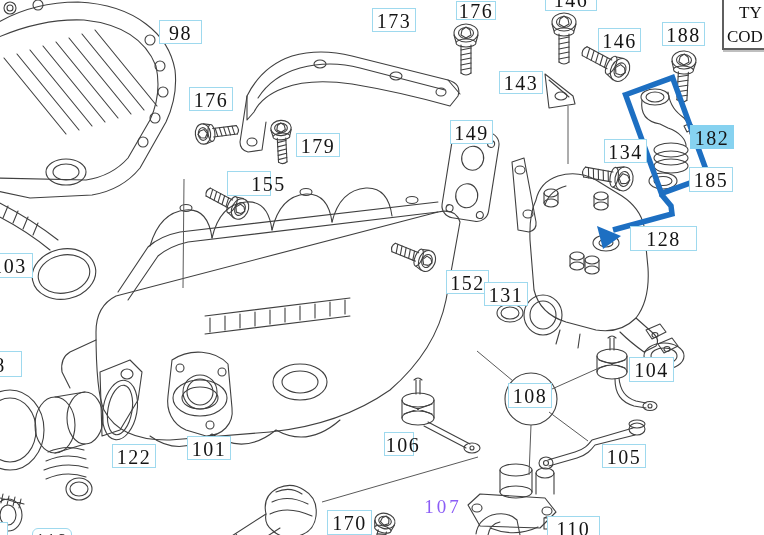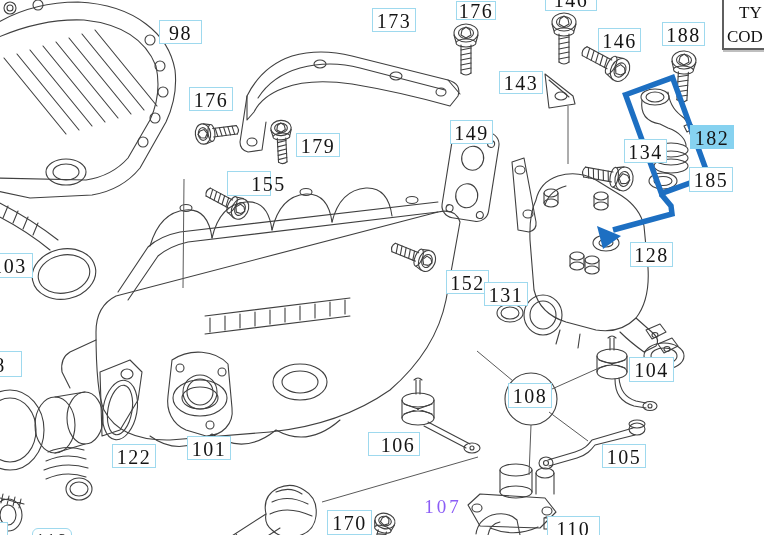--- a/index.html
+++ b/index.html
@@ -293,31 +293,31 @@
       <div class="plabel normal" style="left: 372px; top: 8px; width: 44px; height: 24px;">173</div>
       <div class="plabel normal" style="left: 456px; top: 1px; width: 40px; height: 19px;">176</div>
       <div class="plabel normal" style="left: 545px; top: -13px; width: 52px; height: 24px;">146</div>
       <div class="plabel normal" style="left: 598px; top: 28px; width: 43px; height: 24px;">146</div>
       <div class="plabel normal" style="left: 662px; top: 22px; width: 43px; height: 24px;">188</div>
       <div class="plabel normal" style="left: 499px; top: 71px; width: 44px; height: 23px;">143</div>
       <div class="plabel normal" style="left: 189px; top: 87px; width: 44px; height: 24px;">176</div>
       <div class="plabel normal" style="left: 296px; top: 133px; width: 44px; height: 24px;">179</div>
       <div class="plabel normal" style="left: 227px; top: 171px; width: 44px; height: 25px; padding-left: 39px;">155</div>
       <div class="plabel normal" style="left: 450px; top: 120px; width: 43px; height: 24px;">149</div>
-      <div class="plabel normal" style="left: 604px; top: 139px; width: 43px; height: 24px; margin-left: 20px;">134</div>
+      <div class="plabel normal" style="left: 604px; top: 139px; width: 43px; height: 24px;">134</div>
       <div class="plabel highlight" style="left: 690px; top: 125px; width: 44px; height: 24px;">182</div>
       <div class="plabel normal" style="left: 689px; top: 167px; width: 44px; height: 25px; text-align: center;">185</div>
-      <div class="plabel normal" style="left: 630px; top: 242px; width: 43px; height: 25px;">128</div>
+      <div class="plabel normal" style="left: 630px; top: 226px; width: 67px; height: 25px;">128</div>
       <div class="plabel normal" style="left: -14px; top: 253px; width: 47px; height: 25px;">103</div>
       <div class="plabel normal" style="left: 446px; top: 252px; width: 43px; height: 24px; margin-top: 18px;">152</div>
       <div class="plabel normal" style="left: 484px; top: 282px; width: 44px; height: 24px;">131</div>
       <div class="plabel normal" style="left: 187px; top: 436px; width: 44px; height: 24px;">101</div>
       <div class="plabel normal" style="left: 112px; top: 444px; width: 44px; height: 24px;">122</div>
       <div class="plabel normal" style="left: 32px; top: 528px; width: 40px; height: 25px; border-radius: 6px;">119</div>
-      <div class="plabel normal" style="left: 368px; top: 432px; width: 52px; height: 24px; padding-left: 8px;">106</div>
+      <div class="plabel normal" style="left: 384px; top: 432px; width: 30px; height: 24px; padding-left: 8px;">106</div>
       <div class="plabel normal" style="left: 629px; top: 357px; width: 45px; height: 25px;">104</div>
       <div class="plabel normal" style="left: 508px; top: 383px; width: 44px; height: 25px;">108</div>
       <div class="plabel normal" style="left: 602px; top: 444px; width: 44px; height: 24px;">105</div>
       <div class="plabel normal" style="left: 547px; top: 516px; width: 53px; height: 24px;">110</div>
       <div class="plabel normal" style="left: 327px; top: 510px; width: 45px; height: 25px;">170</div>
       <div class="plabel muted" style="left: 420px; top: 496px; width: 46px; height: 20px;">107</div>
       <div class="plabel normal" style="left: -22px; top: 351px; width: 44px; height: 26px;">8</div>
       <div class="plabel normal" style="left: -34px; top: 522px; width: 42px; height: 26px;"></div>
     </div>
 

